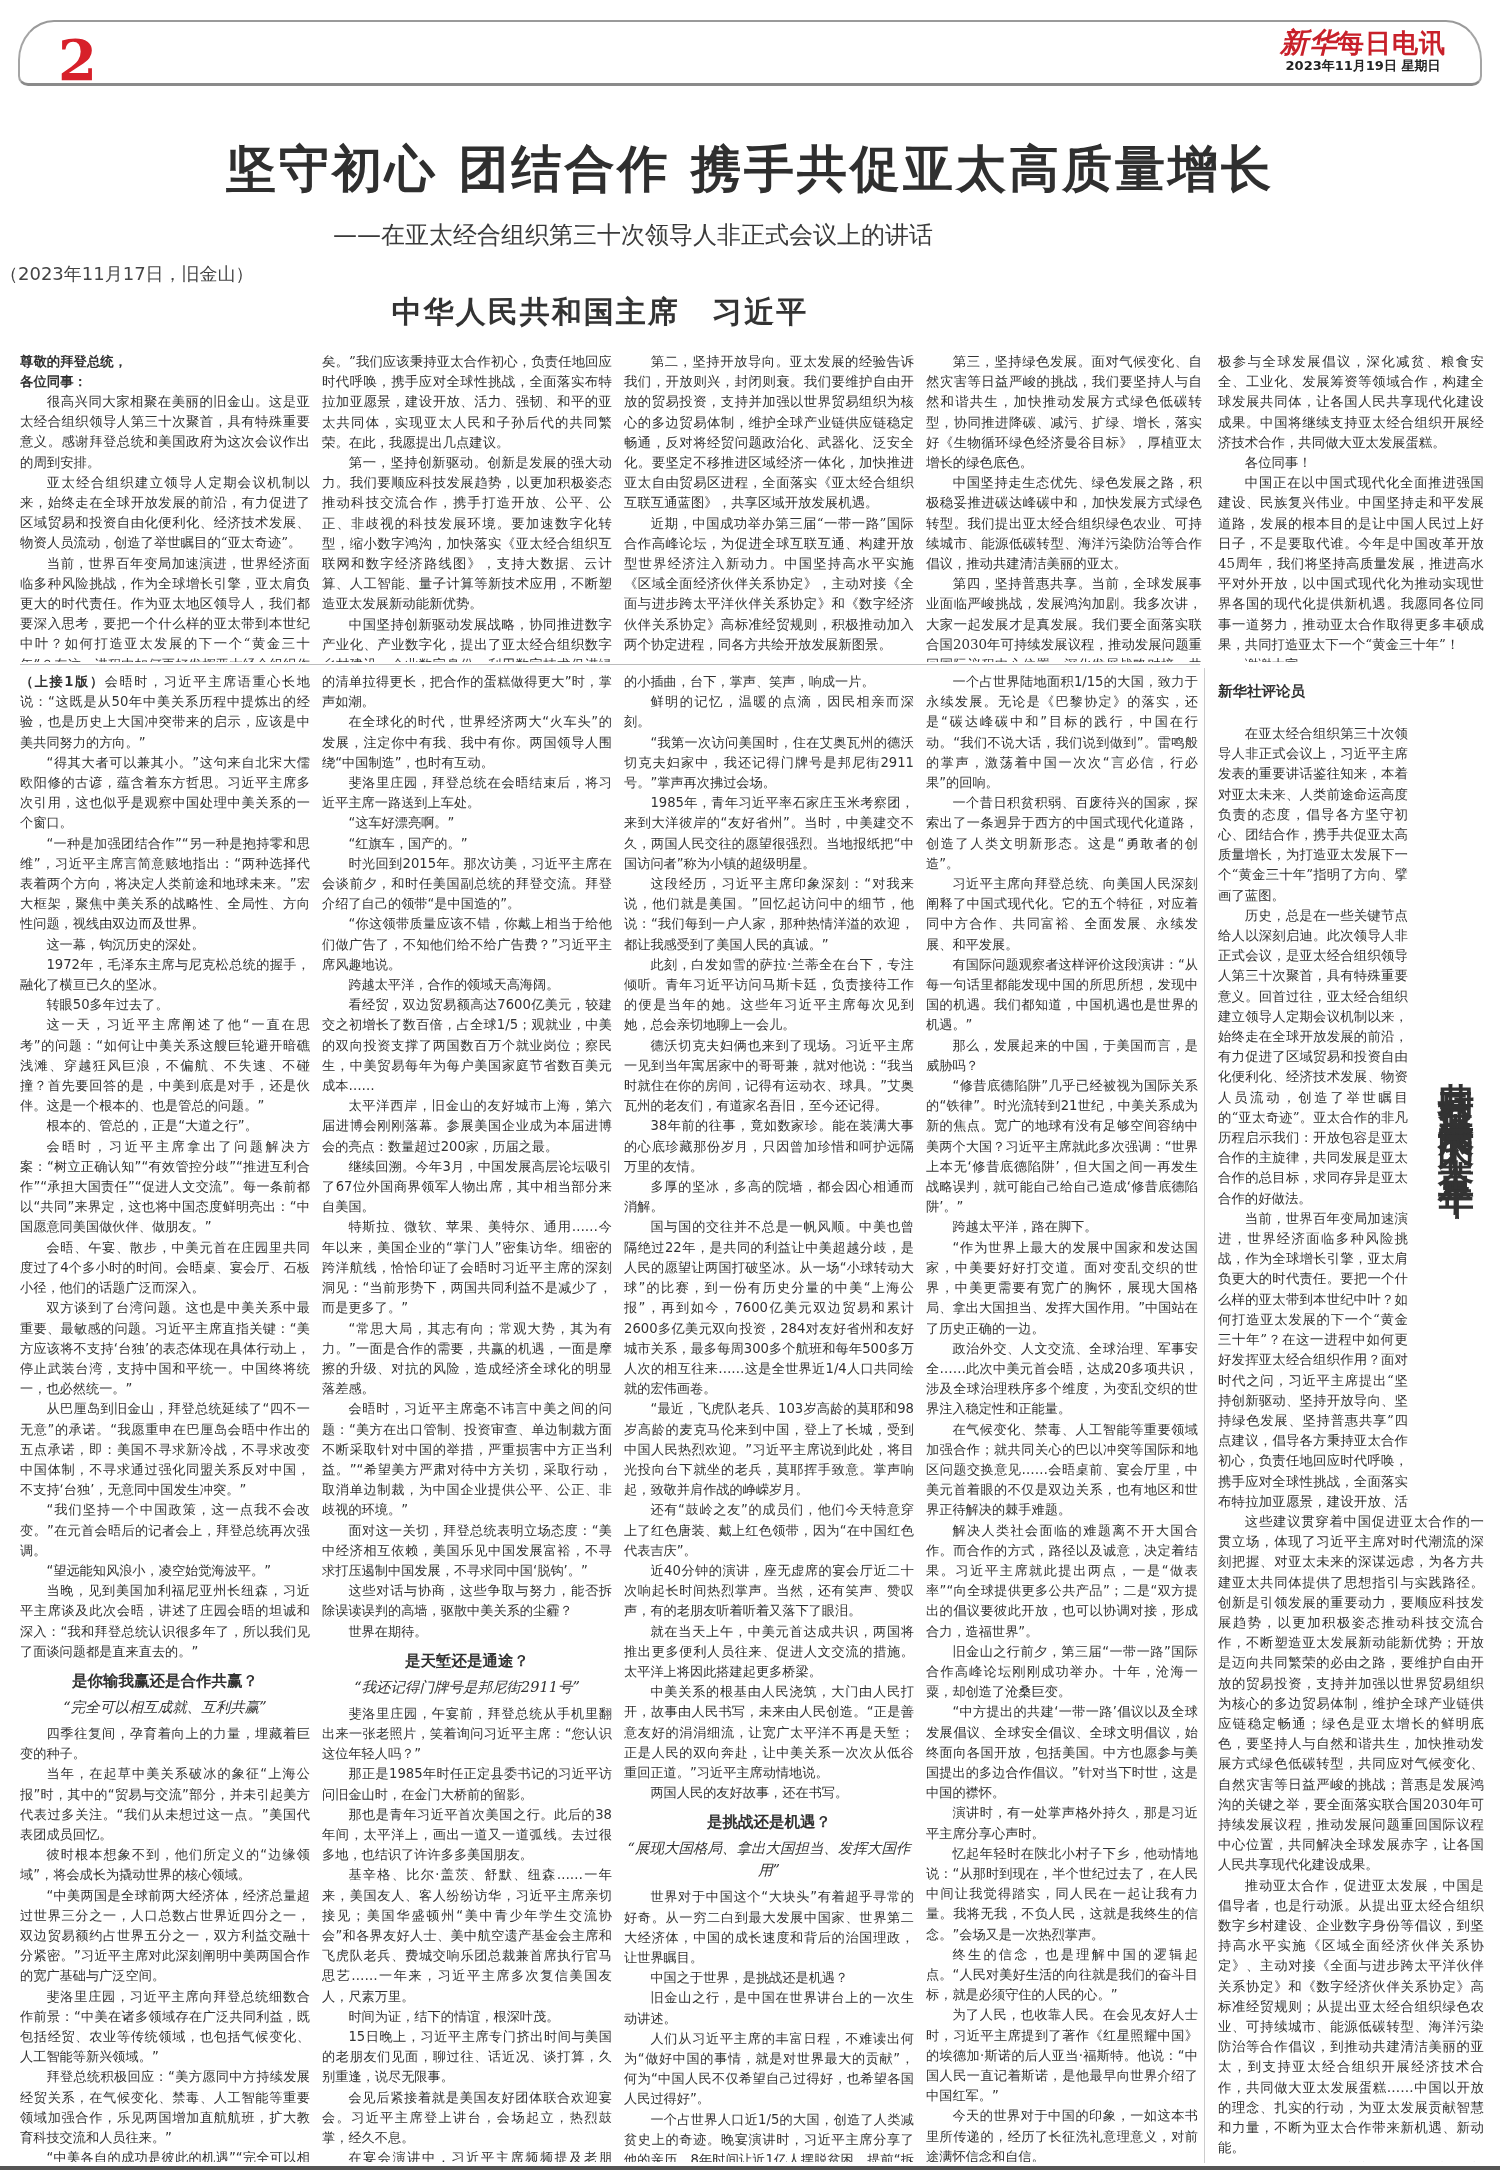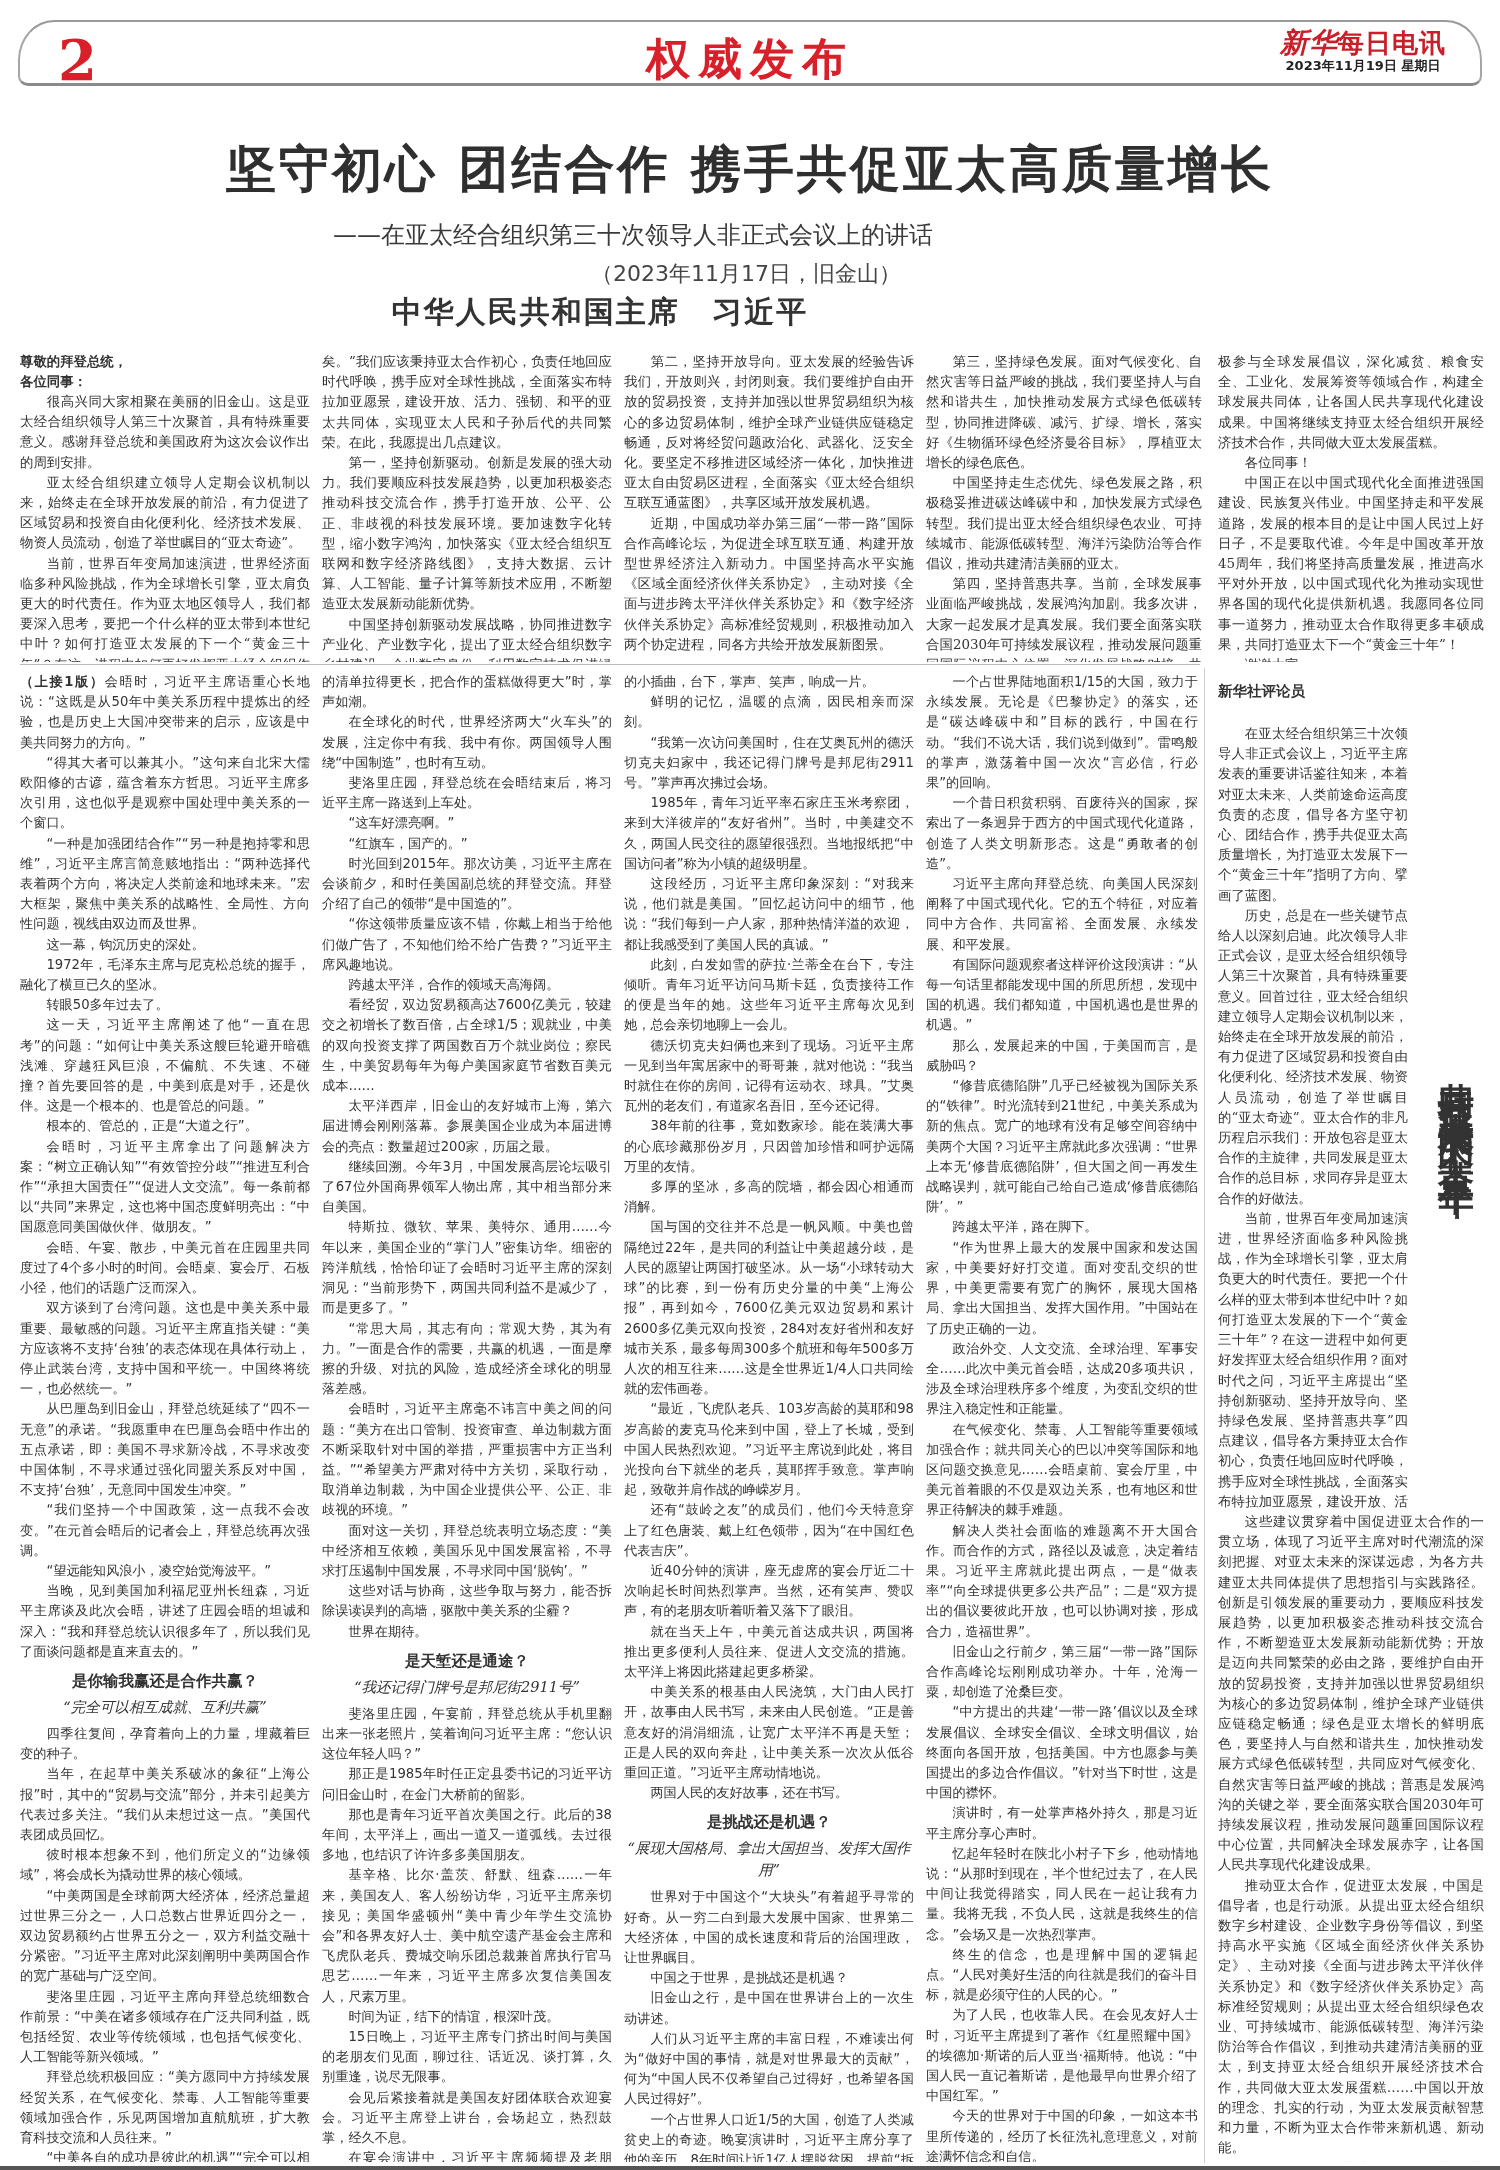--- a/index.html
+++ b/index.html
@@ -33,22 +33,22 @@
   .headline {
     position: absolute; left: 0; width: 1500px; top: 138px; text-align: center;
     font-size: 50px; line-height: 62px; font-weight: bold; color: #2f2f2f; letter-spacing: 3px;
     font-family: "DejaVu Serif", serif;
   }
   .subhead {
     position: absolute; left: 0; width: 1228px; top: 218px; text-align: center;
     font-size: 24px; line-height: 34px; color: #3a3a3a; font-family: "DejaVu Sans", sans-serif; padding-left: 38px;
   }
   .dateline {
-    position: absolute; left: 0; width: 1492px; top: 262px; text-align: center;
-    font-size: 22px; line-height: 24px; color: #444; font-family: "DejaVu Sans", sans-serif;
+    position: absolute; left: 0; width: 1492px; top: 262px; text-align: left;
+    font-size: 18px; line-height: 24px; color: #444; font-family: "DejaVu Sans", sans-serif;
   }
   .author {
     position: absolute; left: 0; width: 1200px; top: 292px; text-align: center;
     font-size: 30px; line-height: 40px; font-weight: bold; color: #333; letter-spacing: 2px;
     font-family: "DejaVu Sans", sans-serif; word-spacing: 20px;
   }
 
   
   .col {
     position: absolute; font-size: 13.4px; line-height: 20.2px; color: #333;
@@ -80,21 +80,20 @@
     font-family: "DejaVu Serif", serif; height: 820px;
   }
   .commentary-body { font-family: "DejaVu Serif", serif; }
   .bottom-border { position: absolute; left: 0; right: 0; top: 2166px; height: 4px; background: #555; }
 </style>
 </head>
 <body>
 
 <div class="masthead">
   <div class="page-no">2</div>
-  <div class="section-title">权威发布</div>
   <div class="brand">
     <div class="brand-name"><span class="script">新华</span><span>每日电讯</span></div>
     <div class="brand-date">2023年11月19日 星期日</div>
   </div>
 </div>
 
 <div class="headline">坚守初心  团结合作  携手共促亚太高质量增长</div>
 <div class="subhead">——在亚太经合组织第三十次领导人非正式会议上的讲话</div>
 <div class="dateline">（2023年11月17日，旧金山）</div>
 <div class="author">中华人民共和国主席  习近平</div>

